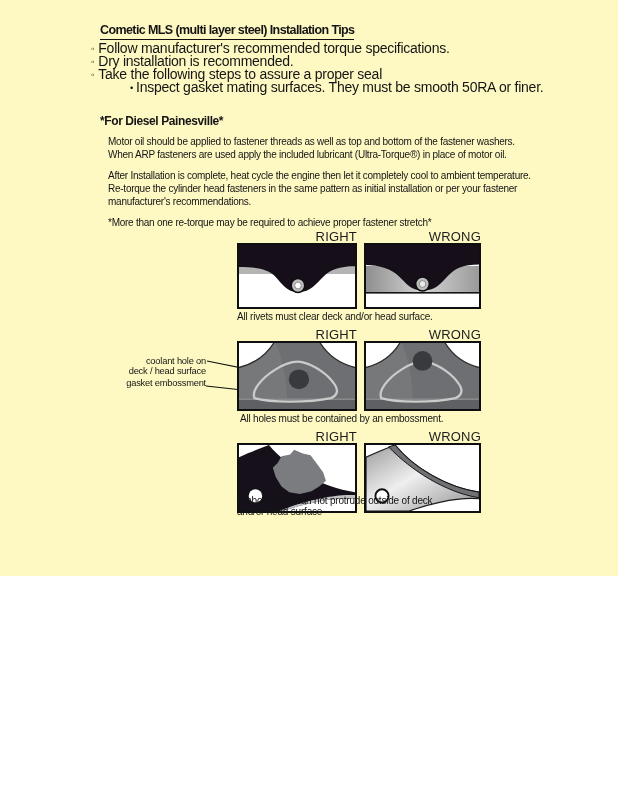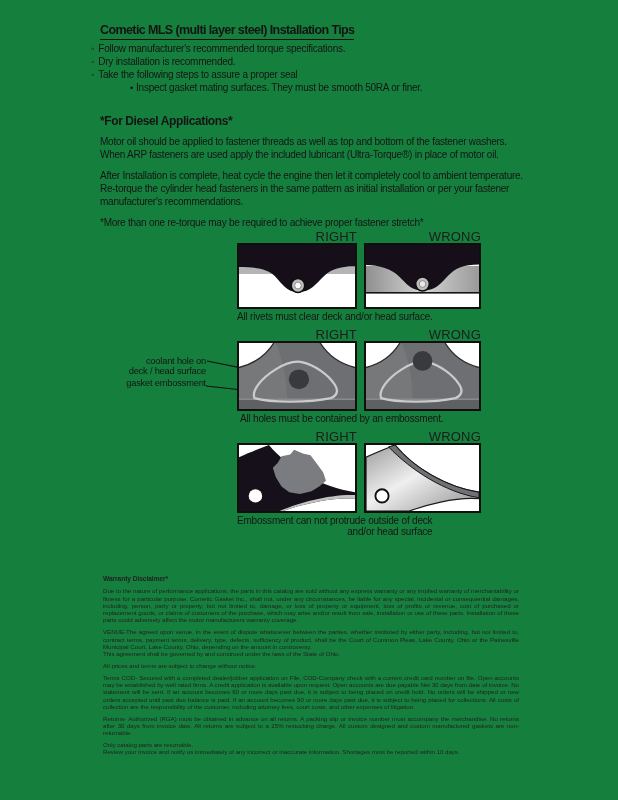--- a/index.html
+++ b/index.html
@@ -1,34 +1,34 @@
 <!DOCTYPE html>
 <html><head>
 <meta charset="utf-8">
 <style>
   html,body{margin:0;padding:0;background:#ffffff;}
   .page{
-    position:relative;width:618px;height:800px;background:#15803d;overflow:hidden;
+    position:relative;width:618px;height:576px;background:#fef9c3;overflow:hidden;
     font-family:"Liberation Sans","DejaVu Sans",sans-serif;color:#141414;
   }
   
   .title{
     position:absolute;left:100px;top:23px;font-size:12.5px;font-weight:bold;
     letter-spacing:-0.6px;border-bottom:1.6px solid #111;padding-bottom:2px;white-space:nowrap;
   }
   
-  .tips{position:absolute;left:91px;top:42px;font-size:10px;letter-spacing:-0.25px;}
+  .tips{position:absolute;left:91px;top:42px;font-size:14px;letter-spacing:-0.25px;}
   .tip-row{display:flex;align-items:flex-start;line-height:13px;white-space:nowrap;}
   .tip-row::before{content:"\25E6";font-size:10px;margin-right:4px;line-height:13px;}
   .tip-sub{margin-left:39px;}
   .tip-sub::before{content:"\2022";font-size:9.5px;margin-right:3px;}
   
   .diesel{position:absolute;left:100px;top:114px;width:436px;font-size:10px;letter-spacing:-0.25px;}
   .diesel-heading{font-size:12px;font-weight:bold;letter-spacing:-0.4px;margin:0 0 7px 0;}
-  .diesel p{margin:0 0 8px 0;line-height:13px;width:432px;}
+  .diesel p{margin:0 0 8px 8px;line-height:13px;width:432px;}
   
   .rw-label{position:absolute;font-size:13px;letter-spacing:0.2px;text-align:right;color:#1c1c1c;}
   .panel{position:absolute;border:2px solid #0f0f0f;background:#fff;box-sizing:border-box;}
   .panel svg{display:block;width:100%;height:100%;}
   .fig-caption{position:absolute;font-size:10px;letter-spacing:-0.2px;line-height:11px;color:#151515;}
   .preline{white-space:pre-line;}
   .annot{position:absolute;font-size:9.3px;letter-spacing:-0.2px;line-height:10px;text-align:right;color:#151515;}
   .leader-overlay{position:absolute;pointer-events:none;}
   
   .disclaimer{position:absolute;left:103px;top:575px;width:416px;font-size:6.2px;
@@ -46,21 +46,21 @@
   <div class="title">Cometic MLS (multi layer steel) Installation Tips</div>
 
   <div class="tips">
     <div class="tip-row">Follow manufacturer's recommended torque specifications.</div>
     <div class="tip-row">Dry installation is recommended.</div>
     <div class="tip-row">Take the following steps to assure a proper seal</div>
     <div class="tip-row tip-sub">Inspect gasket mating surfaces.  They must be smooth 50RA or finer.</div>
   </div>
 
   <div class="diesel">
-    <div class="diesel-heading">*For Diesel Applications*</div>
+    <div class="diesel-heading">*For Diesel Painesville*</div>
     <p>Motor oil should be applied to fastener threads as well as top and bottom of the fastener washers. When ARP fasteners are used apply the included lubricant (Ultra-Torque®) in place of motor oil.</p>
     <p>After Installation is complete, heat cycle the engine then let it completely cool to ambient temperature. Re-torque the cylinder head fasteners in the same pattern as initial installation or per your fastener manufacturer's recommendations.</p>
     <p>*More than one re-torque may be required to achieve proper fastener stretch*</p>
   </div>
 
   <div class="rw-label" style="left:237px;top:229px;width:120px;">RIGHT</div>
   <div class="rw-label" style="left:364px;top:229px;width:117px;">WRONG</div>
 
   <div class="panel" style="left:237px;top:243px;width:120px;height:66px;">
     <svg viewBox="0 0 120 62" preserveAspectRatio="none">
@@ -158,21 +158,21 @@
             <stop offset="1" stop-color="#8f8f8f"></stop>
         </linearGradient>
       </defs>
       <rect width="120" height="70" fill="#ffffff"></rect>
       <path d="M31,0 C50,24 86,45 120,50 L120,57 C94,55 62,64 46,70 L0,70 L0,13 C12,7.5 22,3.5 31,0 Z" fill="url(#gw3)" stroke="#1a1a1a" stroke-width="1.3"></path>
       <path d="M31,0 C50,24 86,45 120,50 L120,56 C84,50 48,27 24,2 Z" fill="#707174" stroke="#121212" stroke-width="1"></path>
       <circle cx="17" cy="54" r="7" fill="#ffffff" stroke="#111" stroke-width="2"></circle>
     </svg>
   </div>
 
-  <div class="fig-caption preline" style="left:237px;top:515px;text-align:right;">Embossment can not protrude outside of deck
+  <div class="fig-caption preline" style="left:237px;top:495px;">Embossment can not protrude outside of deck
 and/or head surface</div>
 
   <div class="disclaimer">
     <h4>Warranty Disclaimer*</h4>
     <p>Due to the nature of performance applications, the parts in this catalog are sold without any express warranty or any implied warranty of merchantability or fitness for a particular purpose. Cometic Gasket Inc., shall not, under any circumstances, be liable for any special, incidental or consequential damages, including, person, party or property, but not limited to, damage, or loss of property or equipment, loss of profits or revenue, cost of purchased or replacement goods, or claims of customers of the purchase, which may arise and/or result from sale, installation or use of these parts. Installation of these parts could adversely affect the motor manufacturers warranty coverage.</p>
     <p class="preline">VENUE-The agreed upon venue, in the event of dispute whatsoever between the parties, whether instituted by either party, including, but not limited to, contract terms, payment terms, delivery, type, defects, sufficiency of product, shall be the Court of Common Pleas, Lake County, Ohio or the Painesville Municipal Court, Lake County, Ohio, depending on the amount in controversy.
 This agreement shall be governed by and construed under the laws of the State of Ohio.</p>
     <p>All prices and terms are subject to change without notice.</p>
     <p>Terms COD- Secured with a completed dealer/jobber application on File, COD-Company check with a current credit card number on file. Open accounts may be established by well rated firms. A credit application is available upon request. Open accounts are due payable Net 30 days from date of invoice. No statement will be sent. If an account becomes 60 or more days past due, it is subject to being placed on credit hold. No orders will be shipped or new orders accepted until past due balance is paid. If an account becomes 90 or more days past due, it is subject to being placed for collections. All costs of collection are the responsibility of the customer, including attorney fees, court costs, and other expenses of litigation.</p>
     <p>Returns- Authorized (RGA) must be obtained in advance on all returns. A packing slip or invoice number must accompany the merchandise. No returns after 30 days from invoice date. All returns are subject to a 25% restocking charge. All custom designed and custom manufactured gaskets are non-returnable.</p>

